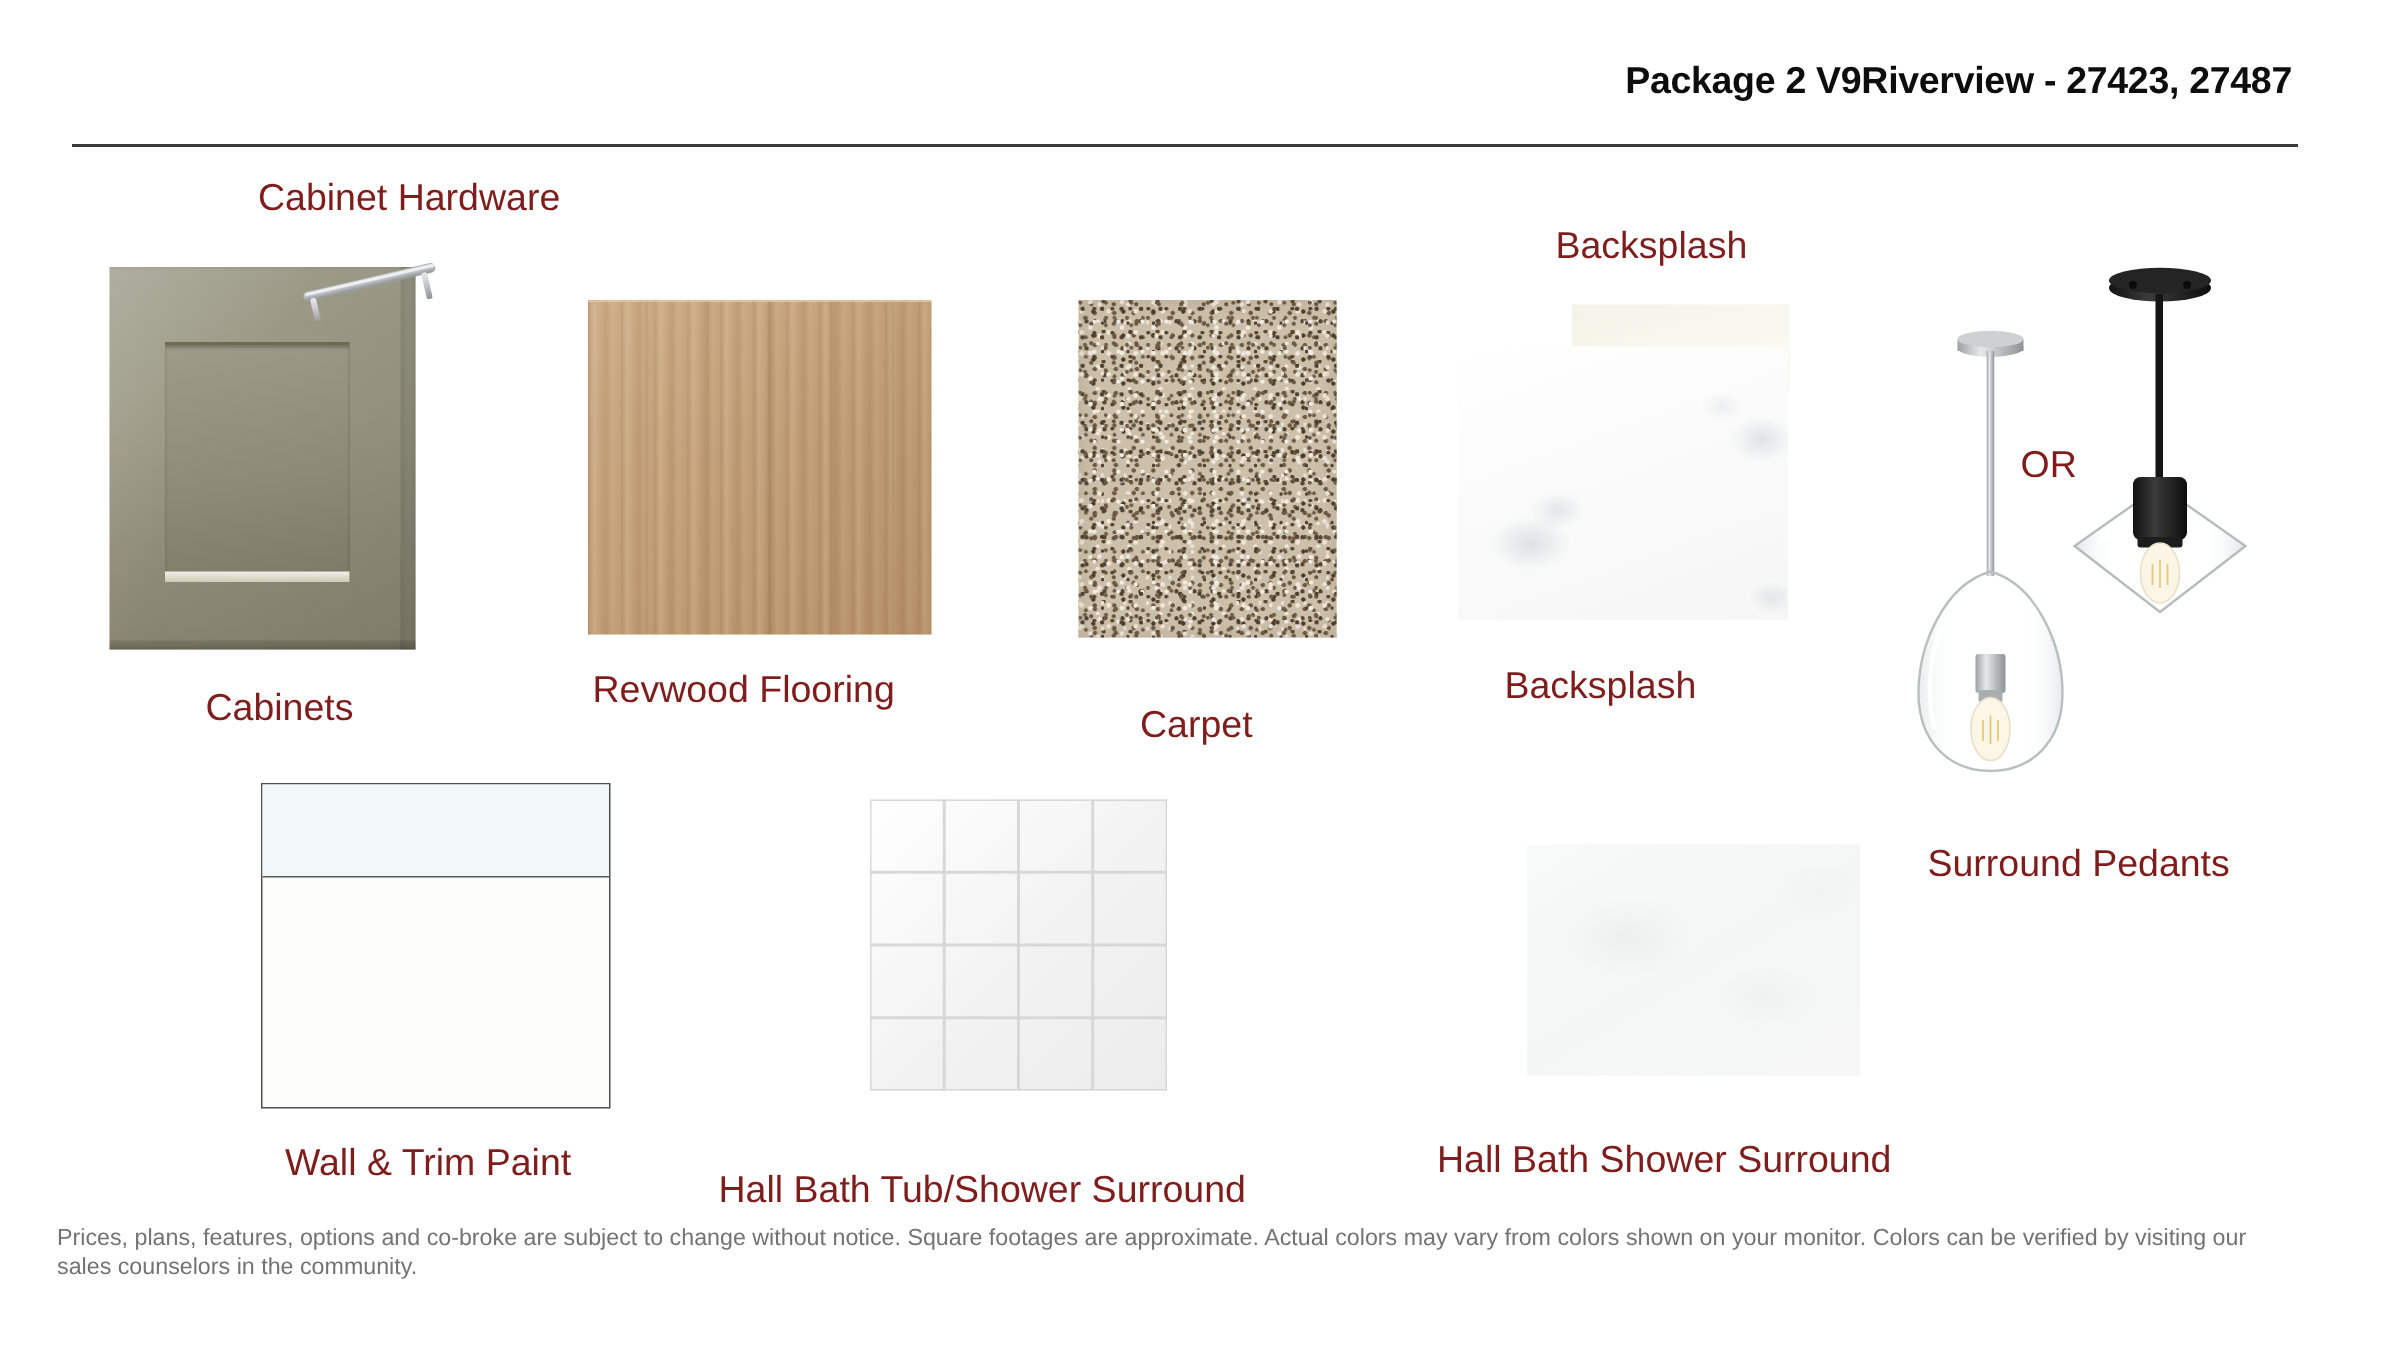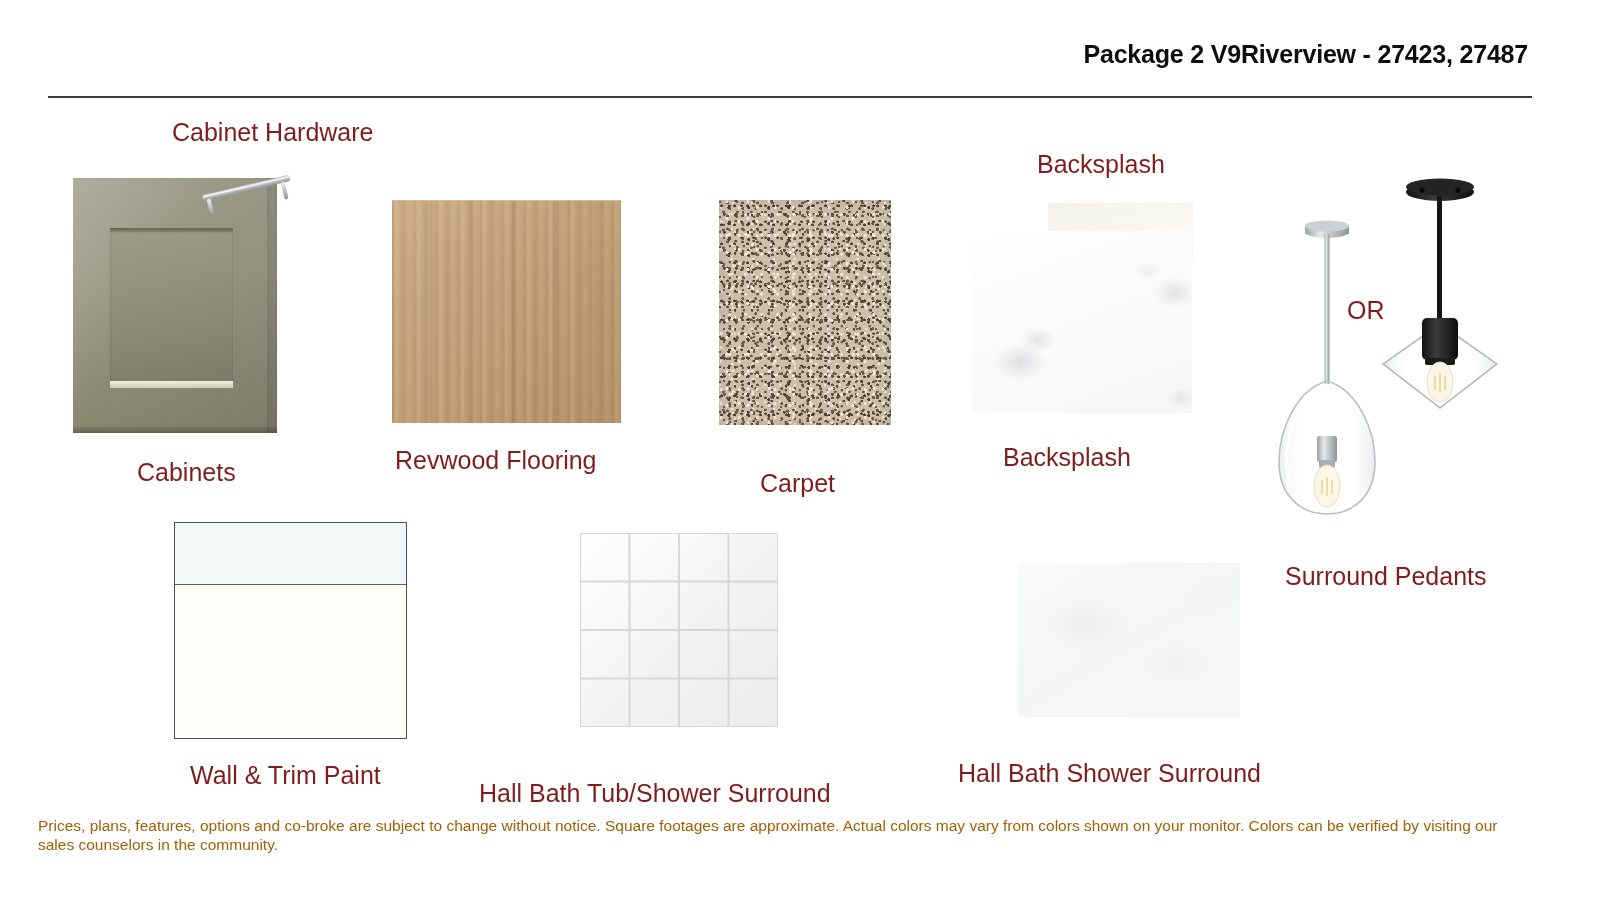--- a/index.html
+++ b/index.html
@@ -263,21 +263,21 @@
   .surround-caption { left: 958px; top: 759px; }
 
   
   .disclaimer {
     position: absolute;
     left: 38px;
     top: 816px;
     width: 1478px;
     font-size: 15.5px;
     line-height: 19px;
-    color: #a16207;
+    color: #737373;
     font-family: "Liberation Sans", sans-serif;
   }
 </style>
 </head>
 <body>
 
 <div class="header">
   <div class="header-title">Package 2 V9</div>
   <div class="header-community">Riverview - 27423, 27487</div>
 </div>

